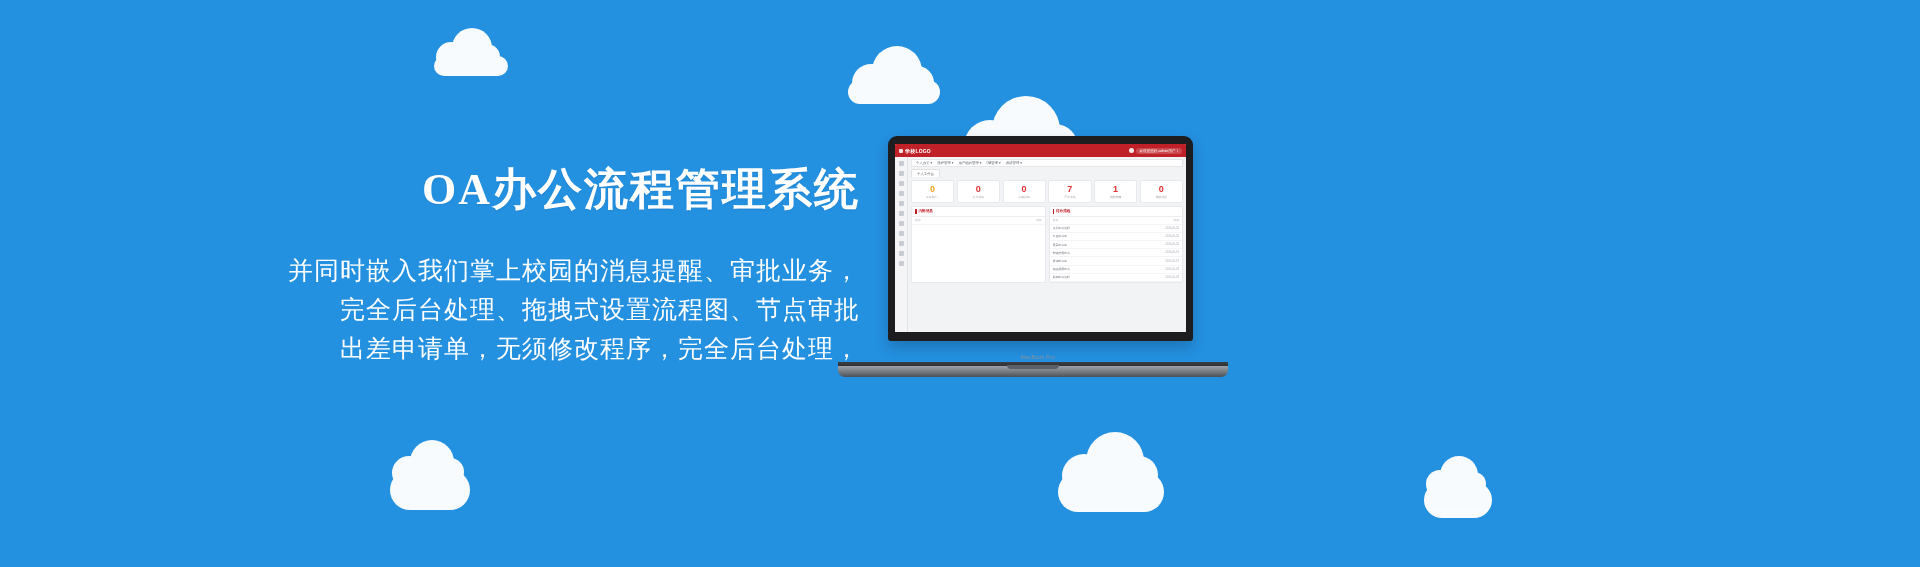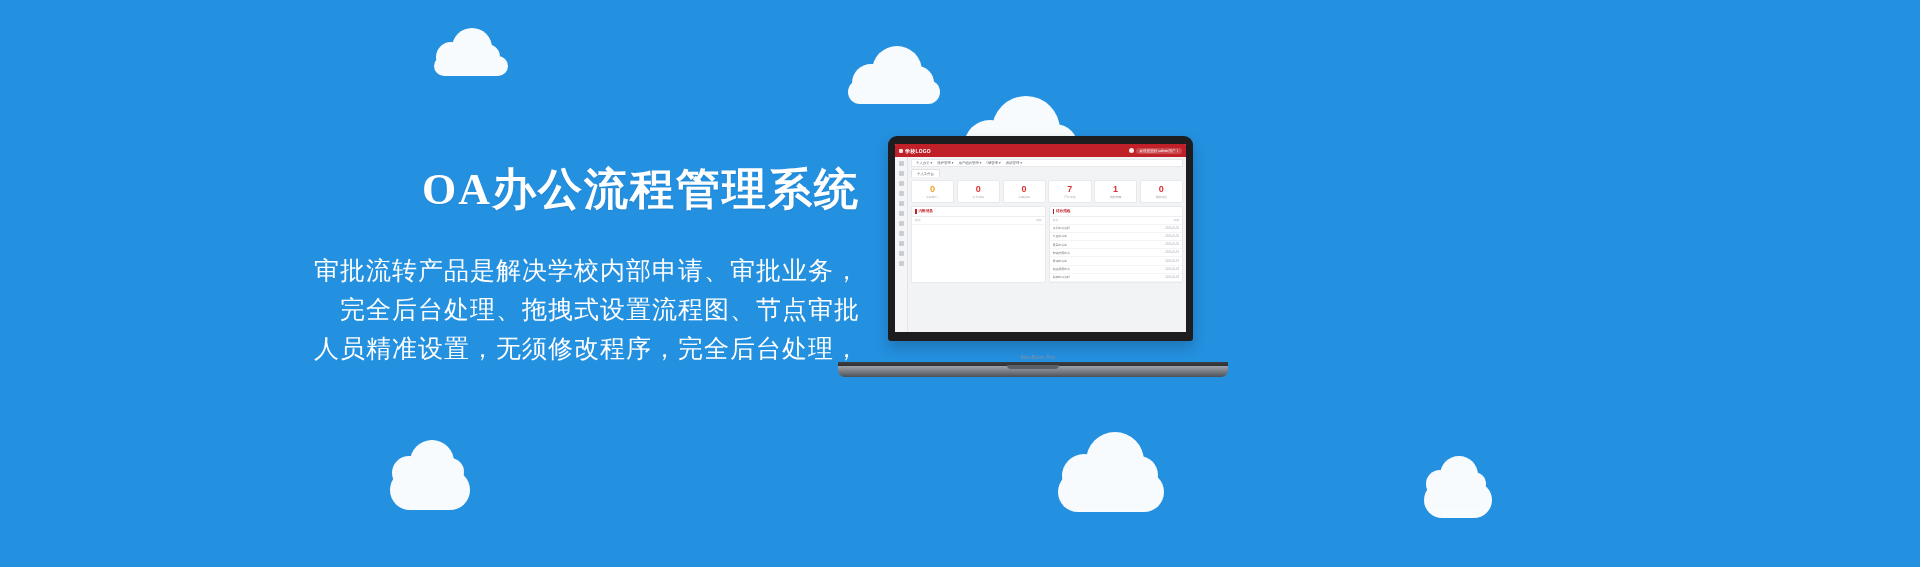--- a/index.html
+++ b/index.html
@@ -161,23 +161,23 @@
 
   <div class="cloud" style="left:1440px;top:456px;width:38px;height:38px;">
     <div class="b" style="left:-14px;top:14px;width:28px;height:28px;"></div>
     <div class="b" style="left:22px;top:16px;width:24px;height:24px;"></div>
     <div class="base" style="left:-16px;top:26px;width:68px;height:36px;"></div>
   </div>
 
   <div id="copy">
     <div id="headline">OA办公流程管理系统</div>
     <div id="subcopy">
-      <span class="ln">审批流转产品是解决学校内部申请、审批业务，</span>
+      <span class="ln">并同时嵌入我们掌上校园的消息提醒、审批业务，</span>
       <span class="ln">完全后台处理、拖拽式设置流程图、节点审批</span>
-      <span class="ln">人员精准设置，无须修改程序，完全后台处理，</span>
+      <span class="ln">出差申请单，无须修改程序，完全后台处理，</span>
     </div>
   </div>
 
   <div id="laptop">
     <div id="lid">
       <div id="screen">
 
         <div class="s-topbar">
           <div class="s-logo">
             <span class="mark"></span>

